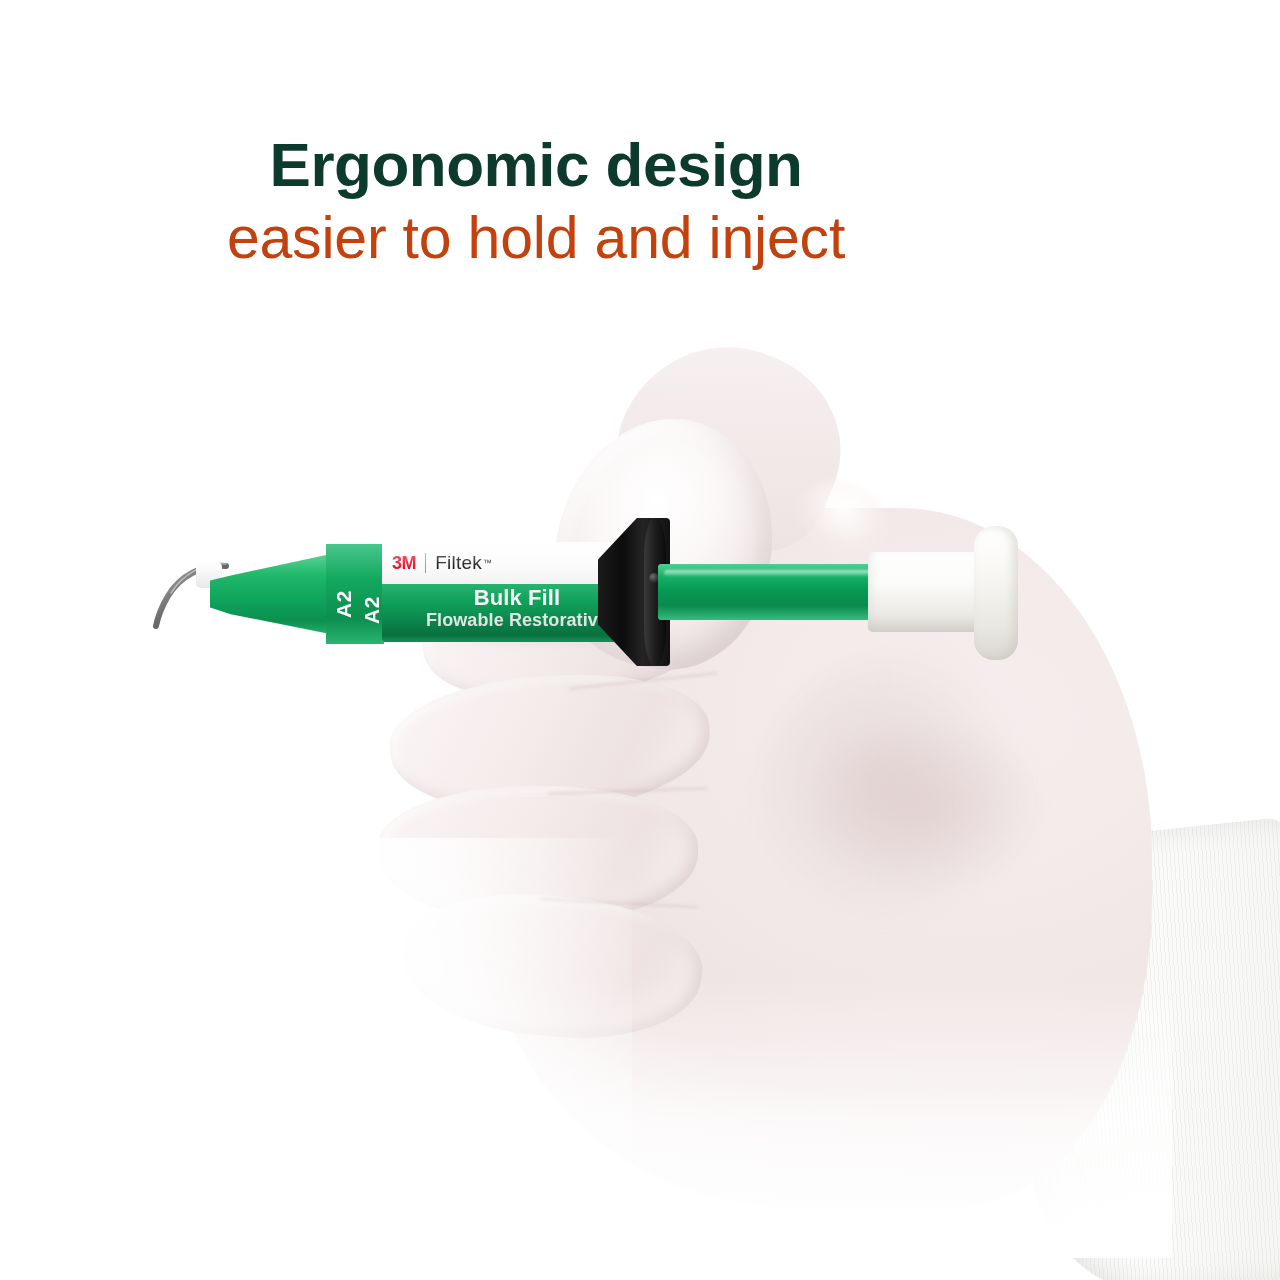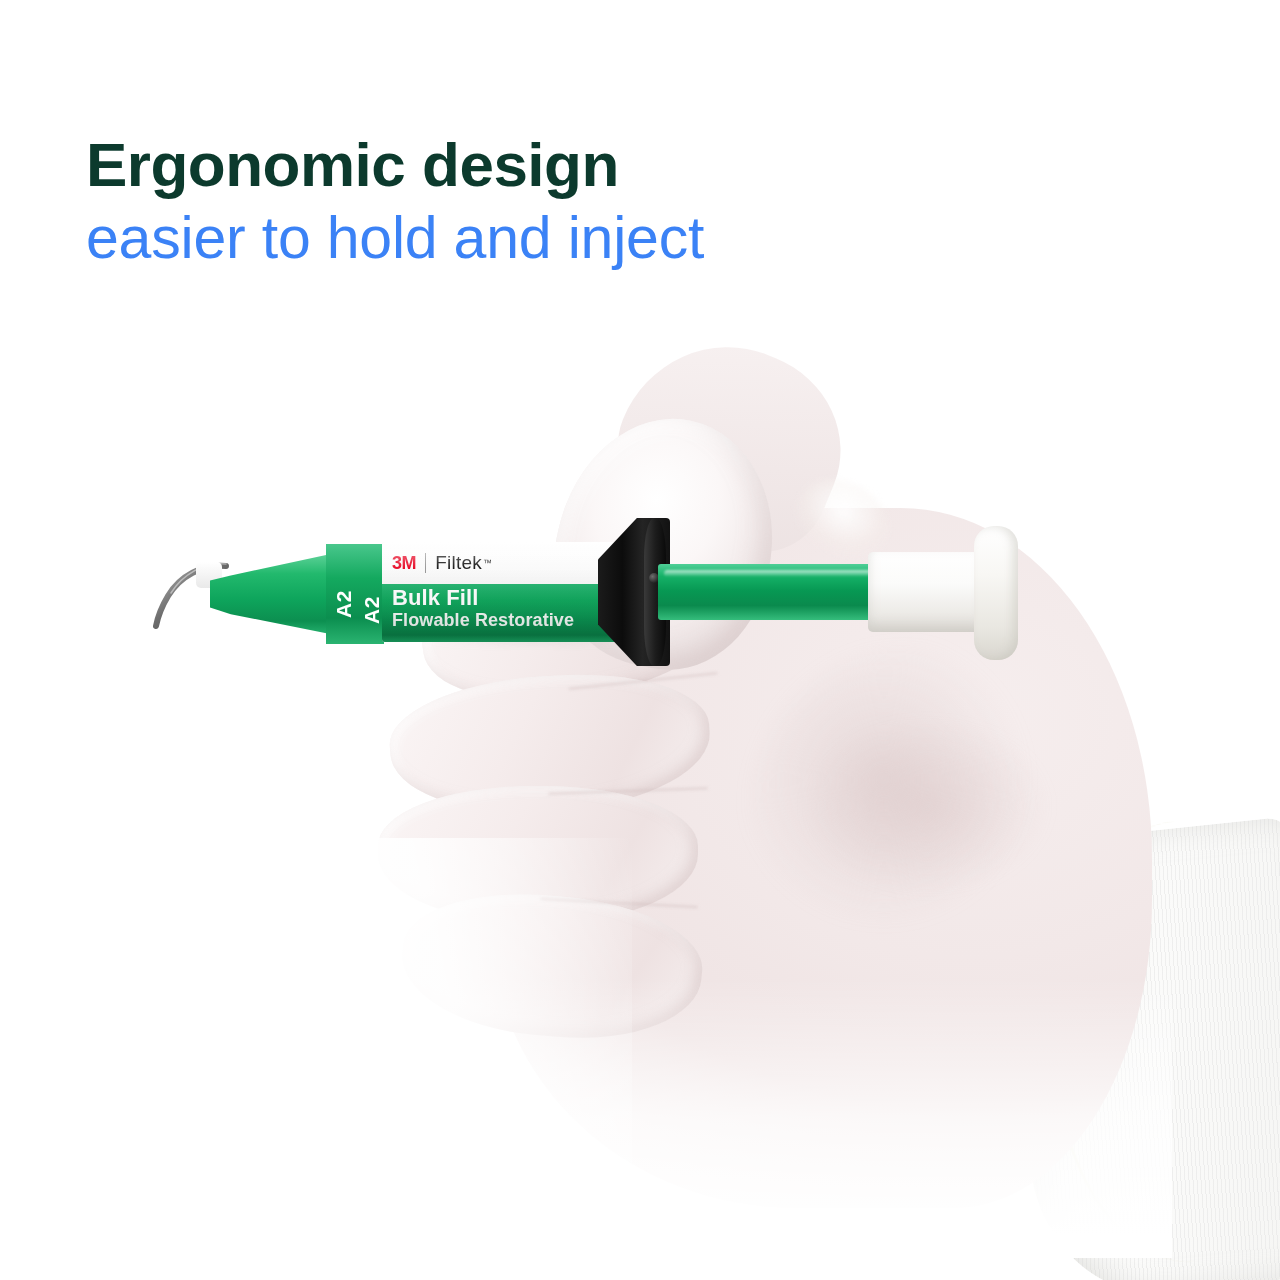--- a/index.html
+++ b/index.html
@@ -7,20 +7,21 @@
     padding: 0;
     background: #ffffff;
   }
   #stage {
     position: relative;
     width: 1280px;
     height: 1280px;
     background: #ffffff;
     overflow: hidden;
     font-family: "Liberation Sans", sans-serif;
+    text-align: center;
   }
 
   
   .heading {
     position: absolute;
     left: 86px;
     top: 128px;
     width: 900px;
   }
   .heading-line1 {
@@ -31,21 +32,21 @@
     letter-spacing: -0.5px;
     color: #0C3A2D;
     white-space: nowrap;
   }
   .heading-line2 {
     font-family: "Liberation Sans", sans-serif;
     font-weight: 400;
     font-size: 59px;
     line-height: 72px;
     letter-spacing: -0.2px;
-    color: #3b82f6;
+    color: #c2410c;
     white-space: nowrap;
   }
 
   
   .photo {
     position: absolute;
     left: 0;
     top: 330px;
     width: 1280px;
     height: 950px;

